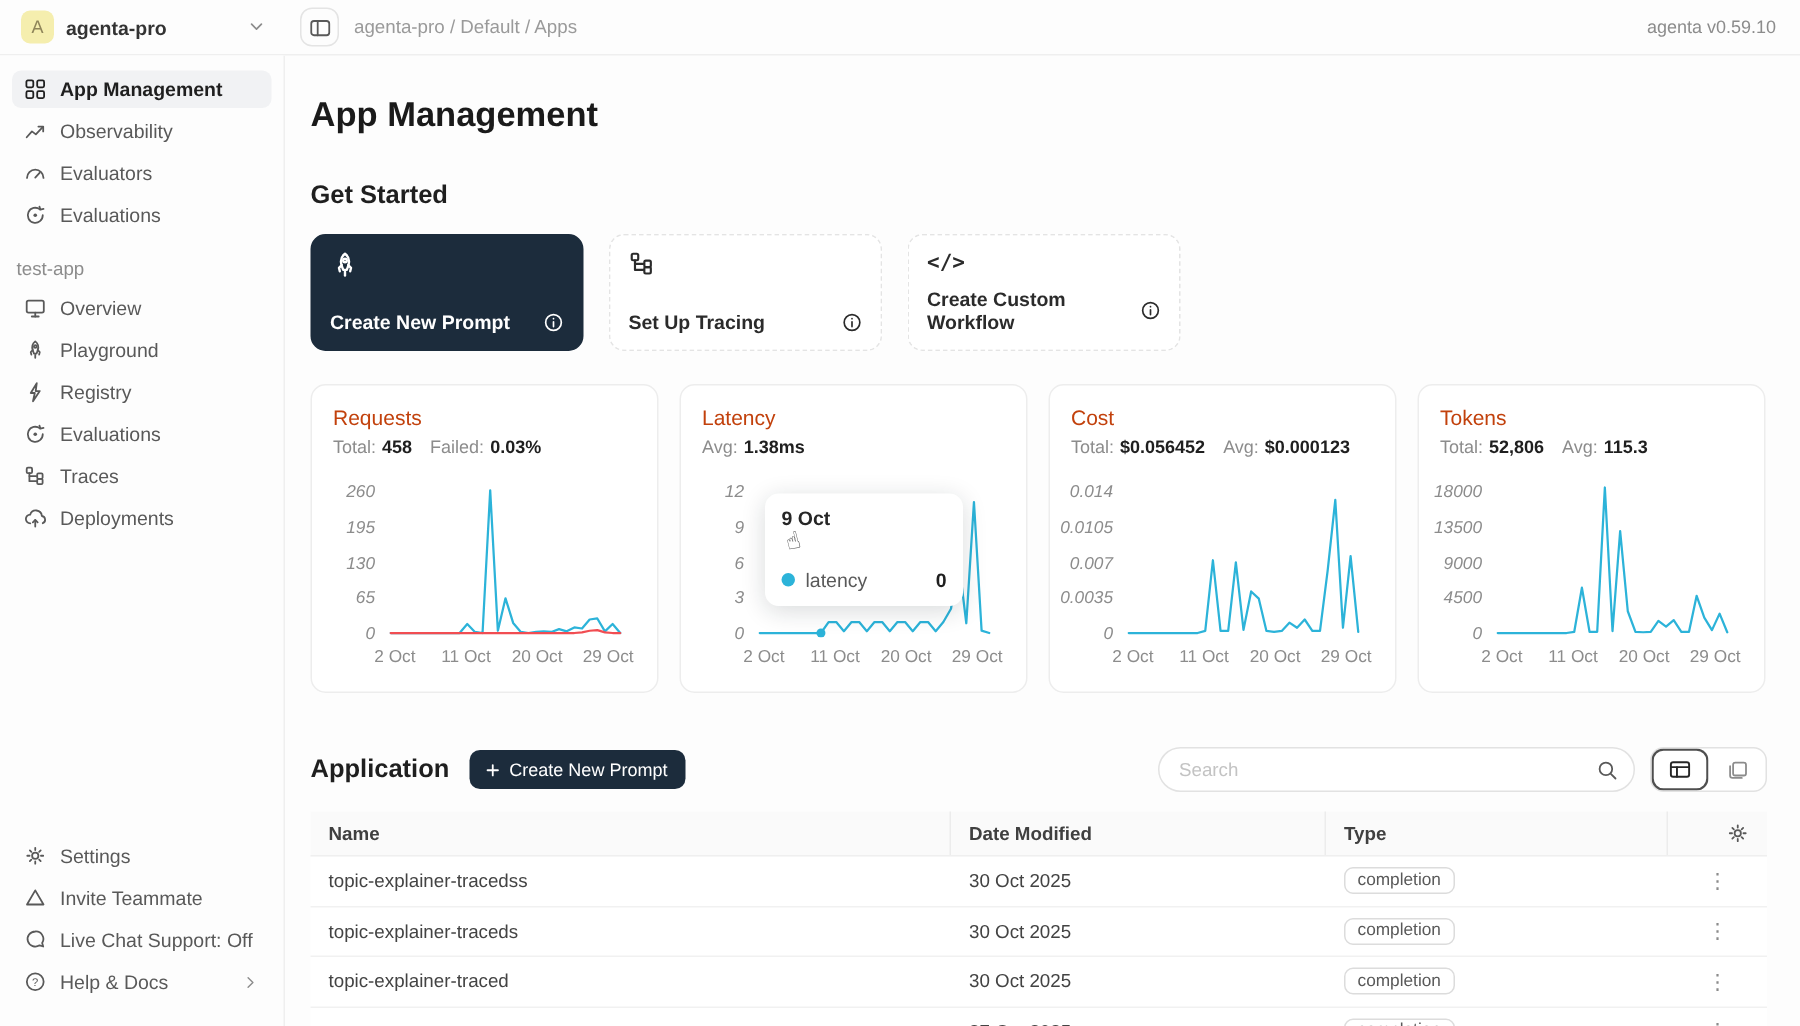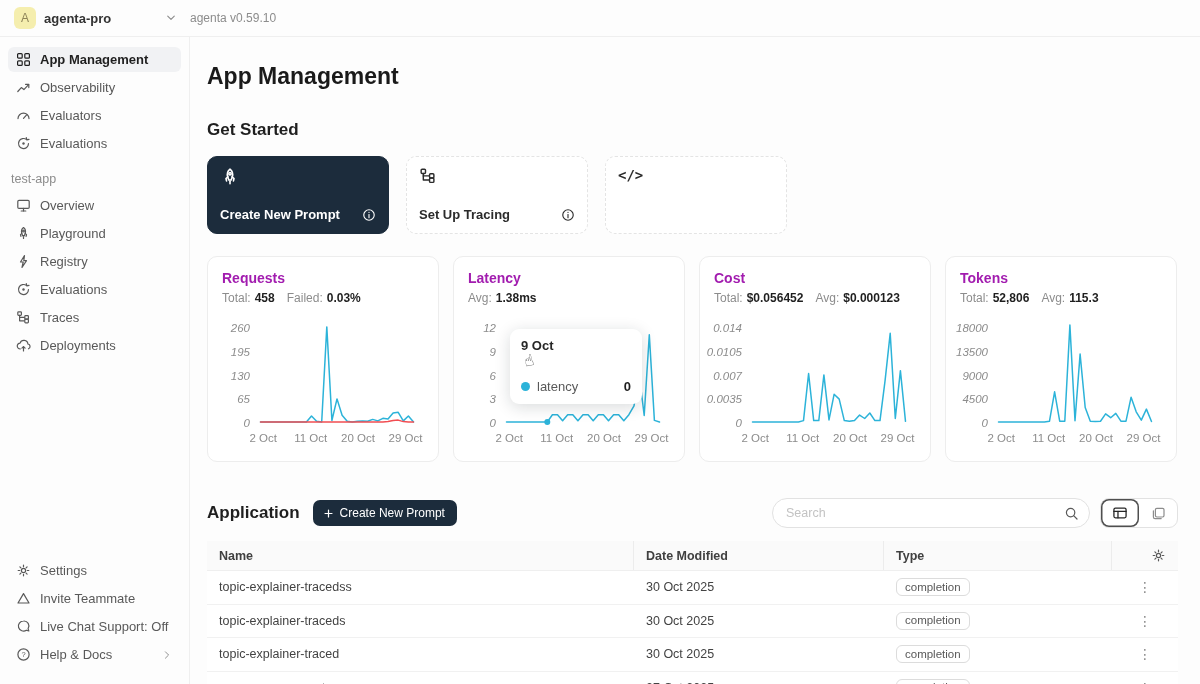--- a/index.html
+++ b/index.html
@@ -46,21 +46,21 @@
              padding:10px 12px 11px; display:flex; flex-direction:column; justify-content:space-between; cursor:pointer; color:#2b2b2b; }
   .gs-card.dark { background:#1c2c3c; border:1px solid #1c2c3c; color:#fff; }
   .gs-bot { display:flex; align-items:center; justify-content:space-between; font-size:13px; font-weight:600; }
   .gs-icon { color:inherit; }
   .code-glyph { font-family:"DejaVu Sans Mono", monospace; font-size:14px; font-weight:600; }
 
   
   .stats-row { display:flex; gap:14px; margin-bottom:36px; }
   .stat-card { width:232px; height:206px; background:#fff; border:1px solid #ededed; border-radius:10px;
                padding:13px 14px; position:relative; }
-  .stat-title { font-size:14px; font-weight:700; color:#a21caf; margin-bottom:5px; }
+  .stat-title { font-size:14px; font-weight:400; color:#c2410c; margin-bottom:5px; }
   .stat-sub { font-size:12px; color:#8c8c8c; display:flex; }
   .stat-sub .pair { display:inline-flex; margin-right:12px; }
   .stat-sub .s-val { color:#1f1f1f; font-weight:700; margin-left:4px; }
   .chart-wrap { margin-top:14px; display:flex; }
   .y-labels { width:36px; height:106px; display:flex; flex-direction:column; justify-content:space-between;
               align-items:flex-end; padding-right:8px; font-size:11.5px; color:#8c8c8c; }
   .y-labels span { line-height:11px; transform:translateY(4px);font-style:italic; }
   .plot { position:relative; width:158px; height:106px; }
   .x-labels { position:relative; height:15px; margin:7px 0 0 36px; width:158px; font-size:11.5px; color:#8c8c8c; }
   .x-labels span { position:absolute; transform:translateX(-50%); white-space:nowrap; }
@@ -114,20 +114,29 @@
 <div class="topbar">
   <div class="tb-left">
     <div class="avatar">A</div>
     <span class="ws-name">agenta-pro</span>
     <span class="chev">
       <svg class="ic" width="14" height="14" viewBox="0 0 15 15">
           <polyline points="4,5.5 7.5,9 11,5.5"></polyline>
         </svg>
     </span>
   </div>
+  <div class="tb-mid">
+    <div class="collapse-btn">
+      <svg class="ic" width="15" height="15" viewBox="0 0 15 15">
+          <rect x="1.5" y="3" width="12" height="9.5" rx="1.8"></rect>
+          <line x1="5.8" y1="3" x2="5.8" y2="12.5"></line>
+        </svg>
+    </div>
+    <span class="breadcrumb">agenta-pro / Default / Apps</span>
+  </div>
   <div class="tb-right">
     <span>agenta v0.59.10</span>
   </div>
 </div>
 
 <div class="sidebar">
   <div class="nav-item active">
     <span class="nicon">
       <svg class="ic" width="15" height="15" viewBox="0 0 15 15">
           <rect x="1.6" y="1.6" width="4.6" height="4.6" rx="1"></rect>
@@ -317,20 +326,30 @@
           <svg class="ic" width="14" height="14" viewBox="0 0 15 15">
               <circle cx="7.5" cy="7.5" r="5.6"></circle>
               <line x1="7.5" y1="7" x2="7.5" y2="10.4"></line>
               <line x1="7.5" y1="4.7" x2="7.5" y2="4.8"></line>
             </svg>
         </span>
       </div>
     </div>
     <div class="gs-card">
       <span class="gs-icon code-glyph">&lt;/&gt;</span>
+      <div class="gs-bot">
+        <span>Create Custom Workflow</span>
+        <span>
+          <svg class="ic" width="14" height="14" viewBox="0 0 15 15">
+              <circle cx="7.5" cy="7.5" r="5.6"></circle>
+              <line x1="7.5" y1="7" x2="7.5" y2="10.4"></line>
+              <line x1="7.5" y1="4.7" x2="7.5" y2="4.8"></line>
+            </svg>
+        </span>
+      </div>
     </div>
   </div>
 
   <div class="stats-row">
     <div class="stat-card">
       <div class="stat-title">Requests</div>
       <div class="stat-sub">
           <span class="pair">
             <span>Total:</span>
             <span class="s-val">458</span>

